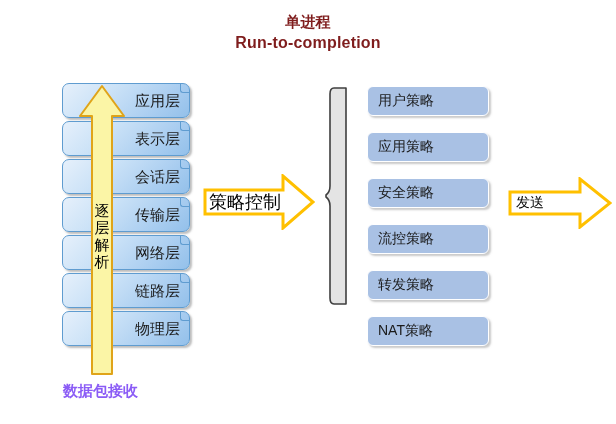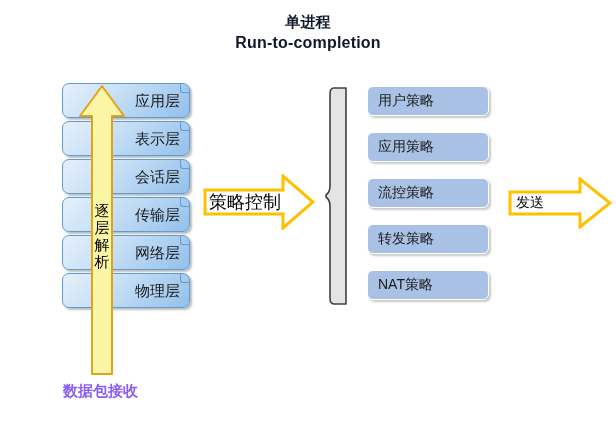--- a/index.html
+++ b/index.html
@@ -22,21 +22,21 @@
   .title-block {
     position: absolute;
     left: 0;
     top: 12px;
     width: 616px;
     text-align: center;
     pointer-events: none;
   }
   .title-line {
     font-weight: bold;
-    color: #0f172a;
+    color: #7f1d1d;
     letter-spacing: 0.2px;
   }
   .title-cn {
     font-size: 15px;
     line-height: 20px;
   }
   .title-en {
     font-size: 16px;
     line-height: 21px;
   }
@@ -210,20 +210,23 @@
     <div class="osi-box">
       <span class="osi-label">会话层</span>
     </div>
     <div class="osi-box">
       <span class="osi-label">传输层</span>
     </div>
     <div class="osi-box">
       <span class="osi-label">网络层</span>
     </div>
     <div class="osi-box">
+      <span class="osi-label">链路层</span>
+    </div>
+    <div class="osi-box">
       <span class="osi-label">物理层</span>
     </div>
   </div>
 
   <div class="up-arrow">
     <svg width="48" height="292" viewBox="0 0 48 292" xmlns="http://www.w3.org/2000/svg">
       <polygon points="24,2 46,32 34,32 34,290 14,290 14,32 2,32" fill="#fbf5a6" stroke="#e0a419" stroke-width="2" stroke-linejoin="round"></polygon>
     </svg>
     <div class="up-arrow-text">逐
 层
@@ -247,20 +250,23 @@
   </div>
 
   <div class="policy-stack">
     <div class="policy-box">
       <span class="policy-label">用户策略</span>
     </div>
     <div class="policy-box">
       <span class="policy-label">应用策略</span>
     </div>
     <div class="policy-box">
+      <span class="policy-label">安全策略</span>
+    </div>
+    <div class="policy-box">
       <span class="policy-label">流控策略</span>
     </div>
     <div class="policy-box">
       <span class="policy-label">转发策略</span>
     </div>
     <div class="policy-box">
       <span class="policy-label">NAT策略</span>
     </div>
   </div>
 

